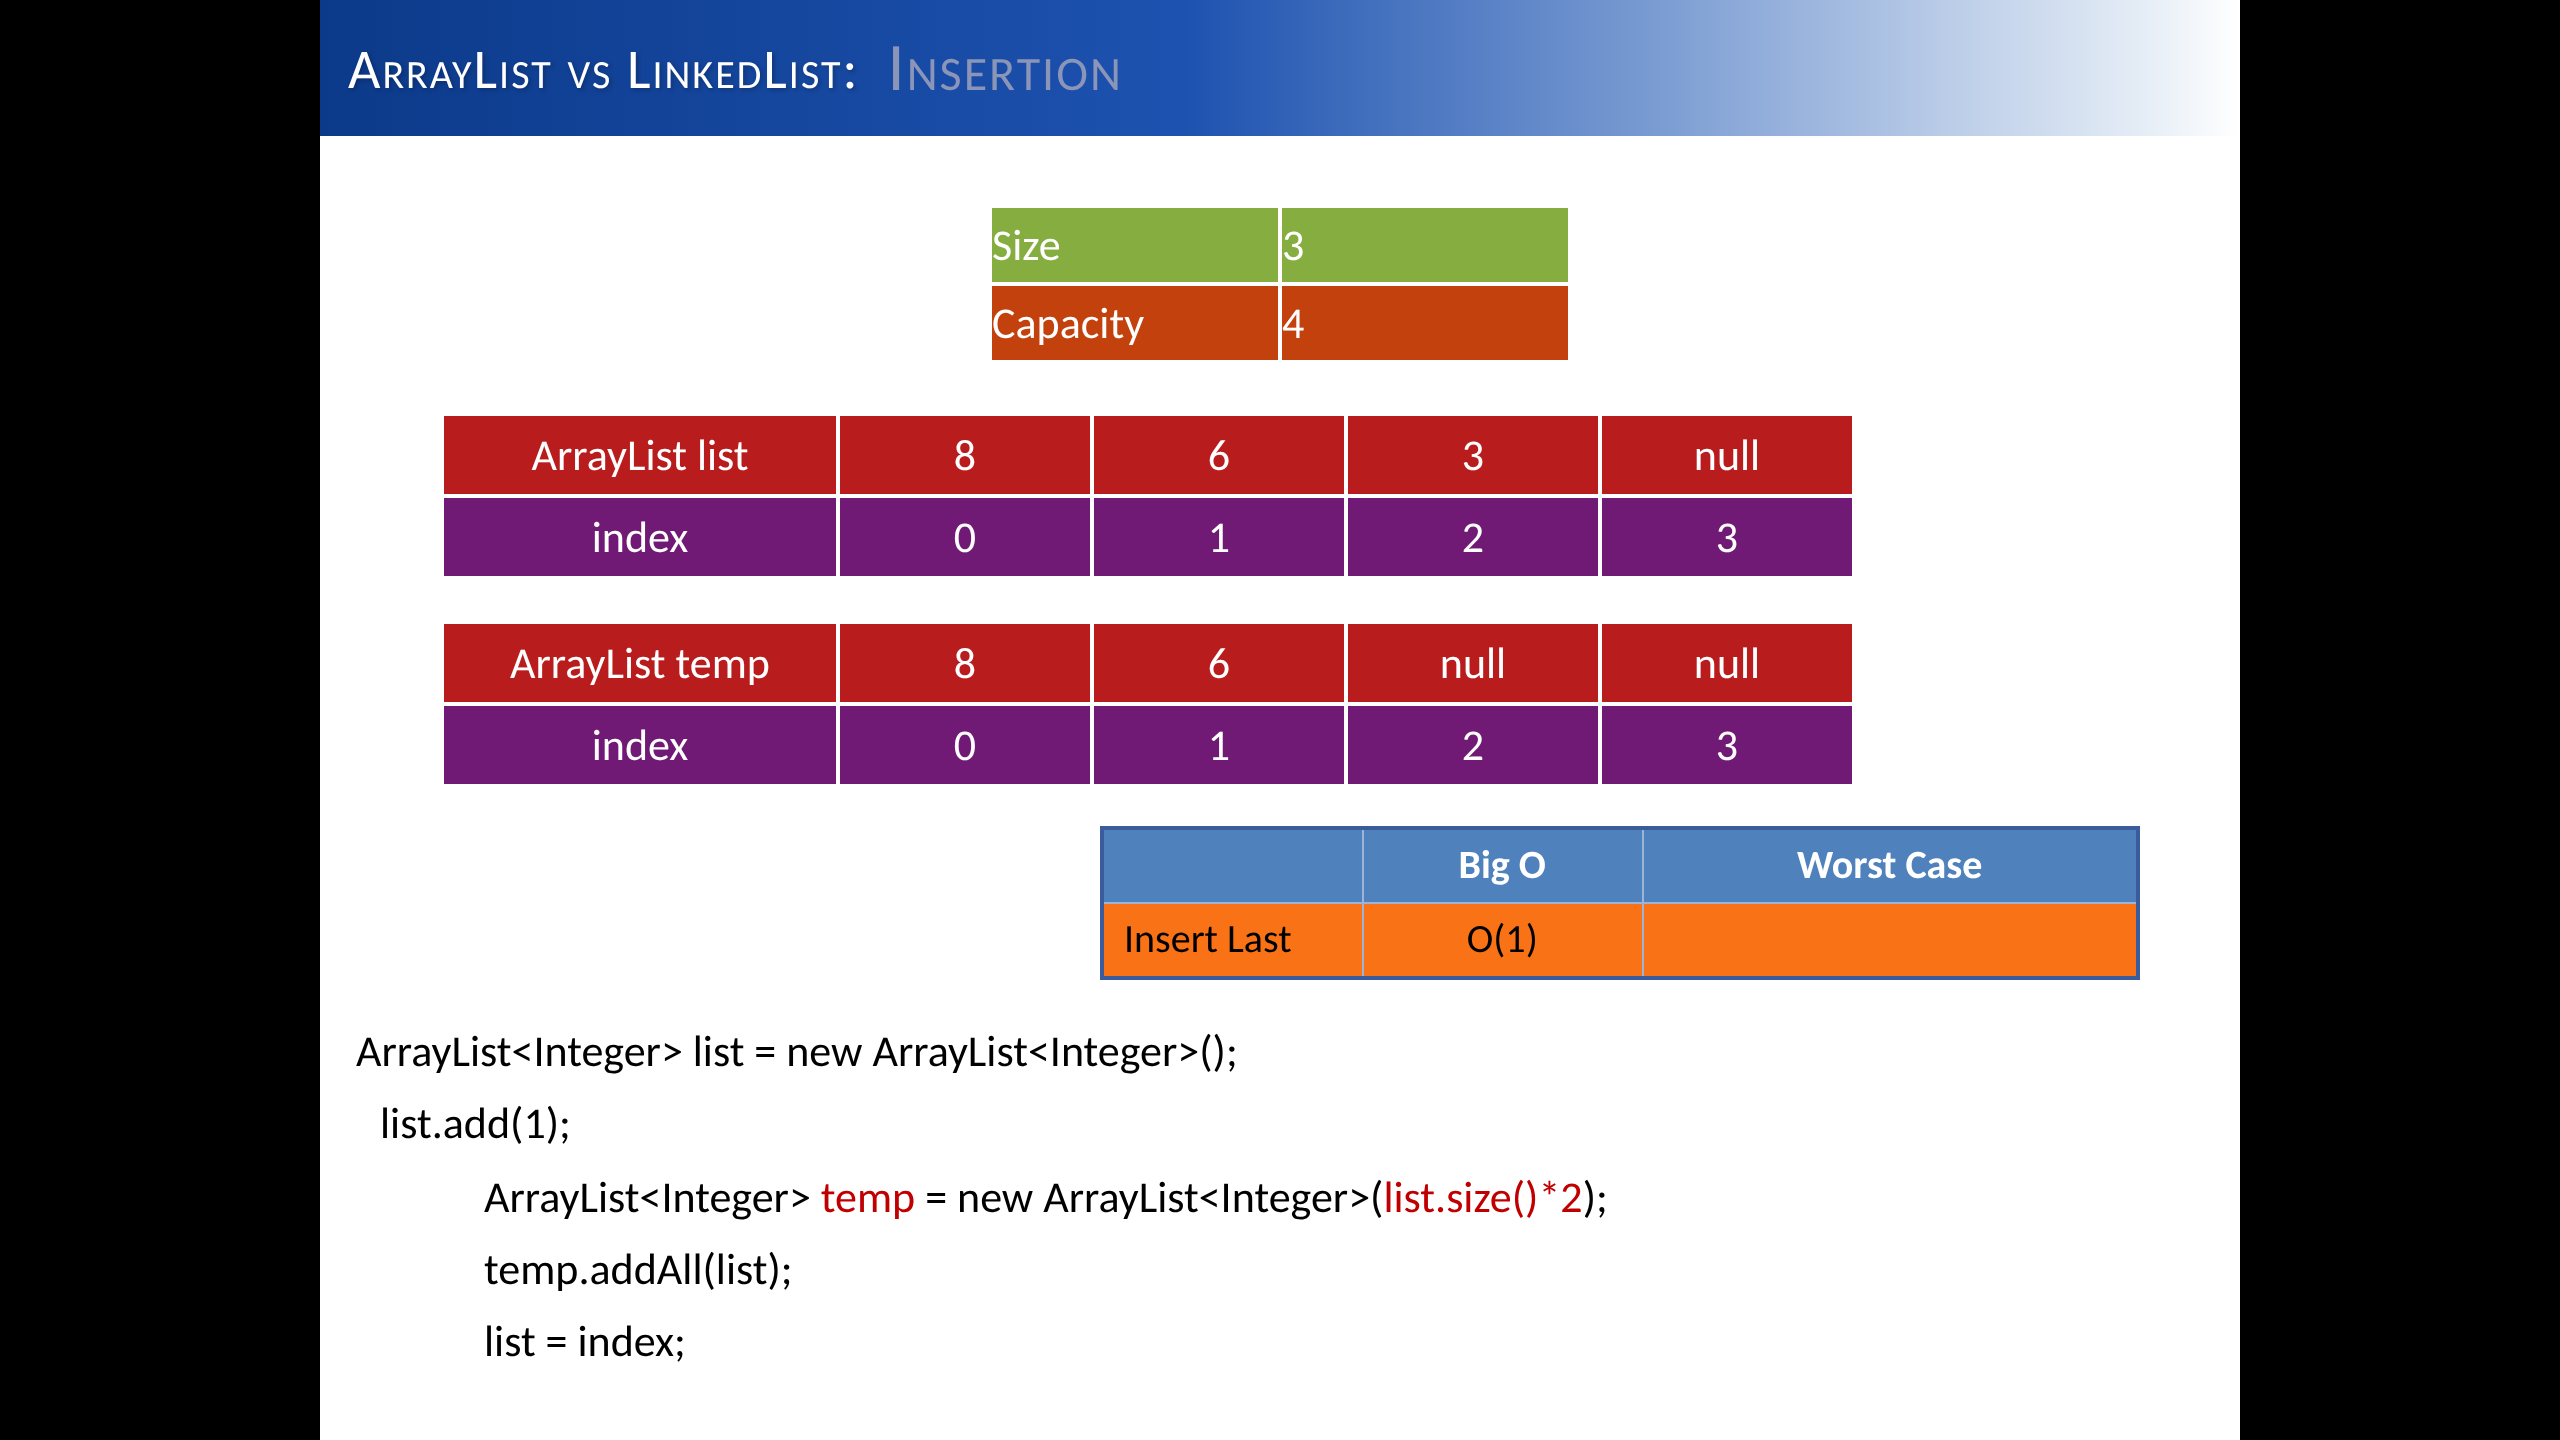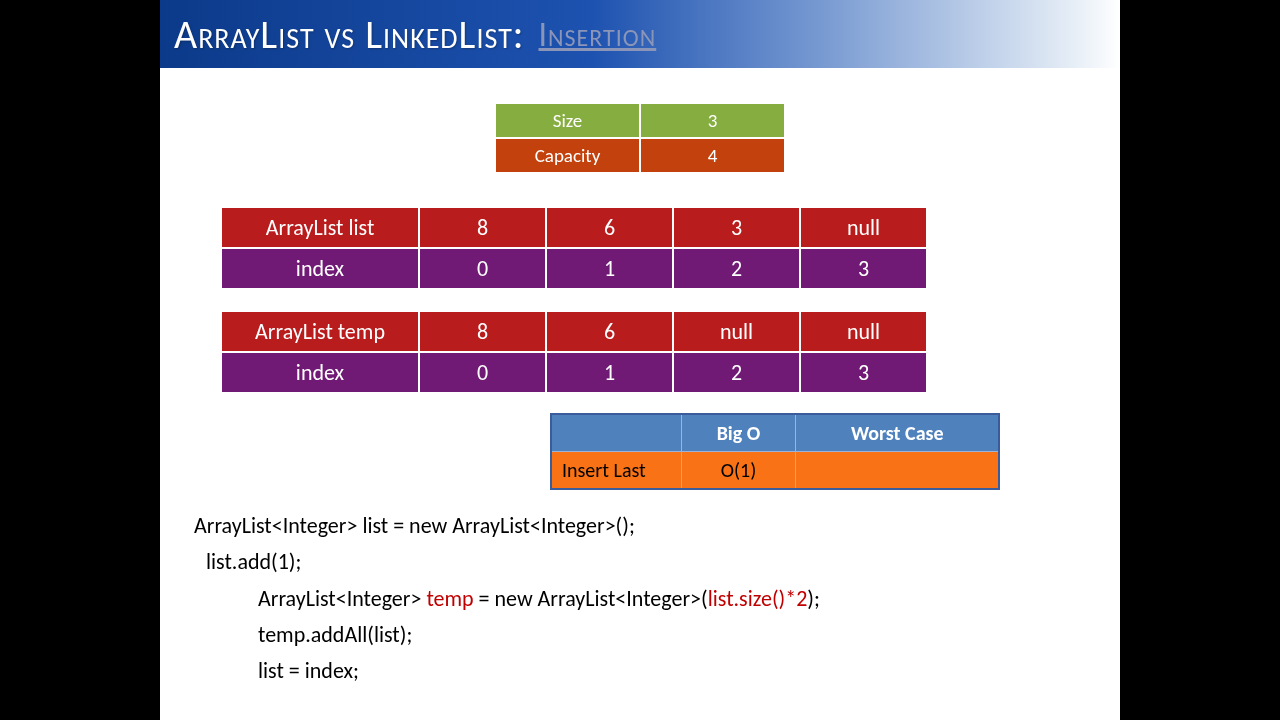--- a/index.html
+++ b/index.html
@@ -22,46 +22,45 @@
     width: 100%;
     height: 68px;
     background: linear-gradient(90deg, #0c3a8a 0%, #1d52b0 45%, #7c9dd3 70%, #e5edf6 95%, #fff 100%);
     display: flex;
     align-items: center;
     padding-left: 14px;
   }
   .title-bar .main {
     font-variant: small-caps;
     color: #fff;
-    font-size: 40px;
+    font-size: 28px;
     letter-spacing: 1px;
     text-shadow: 1px 1px 2px rgba(0,0,0,0.25);
   }
   .title-bar .sub {
     font-variant: small-caps;
     color: #8a95b8;
     font-size: 34px;
     margin-left: 14px;
     letter-spacing: 1px;
-    text-decoration: underline;
   }
   .content { position: relative; width: 100%; }
 
   
   .sc-table {
     position: absolute;
     top: 34px;
     left: 50%;
     transform: translateX(-50%);
     border-collapse: collapse;
   }
   .sc-table td {
     border: 2px solid #fff;
-    text-align: center;
-    font-size: 19px;
+    text-align: left;
+    font-size: 22px;
     padding: 5px 0;
     width: 145px;
     color: #fff;
   }
   .sc-size td { background: #85ad3f; }
   .sc-cap  td { background: #c2410c; }
 
   
   .arr-table {
     position: absolute;
@@ -83,37 +82,37 @@
   .t1 { top: 138px; }
   .t2 { top: 242px; }
 
   
   .bigo {
     position: absolute;
     top: 345px;
     left: 390px;
     border-collapse: collapse;
     border: 2px solid #3a5c9a;
-    width: 450px;
+    width: 520px;
   }
   .bigo th, .bigo td {
     border: 1px solid #9db4d6;
     padding: 6px 10px;
     font-size: 20px;
     text-align: center;
   }
   .bigo th { background: #4f81bd; color: #fff; font-weight: bold; }
   .bigo td { background: #f97316; color: #000; }
   .bigo .lcol { text-align: left; width: 130px; }
 
   
   .code {
     position: absolute;
     top: 440px;
-    left: 34px;
+    left: 18px;
     font-size: 22px;
     color: #000;
     line-height: 1.65;
   }
   .code .i1 { padding-left: 12px; }
   .code .i2 { padding-left: 64px; }
   .red { color: #c00000; }
 </style>
 </head>
 <body>

